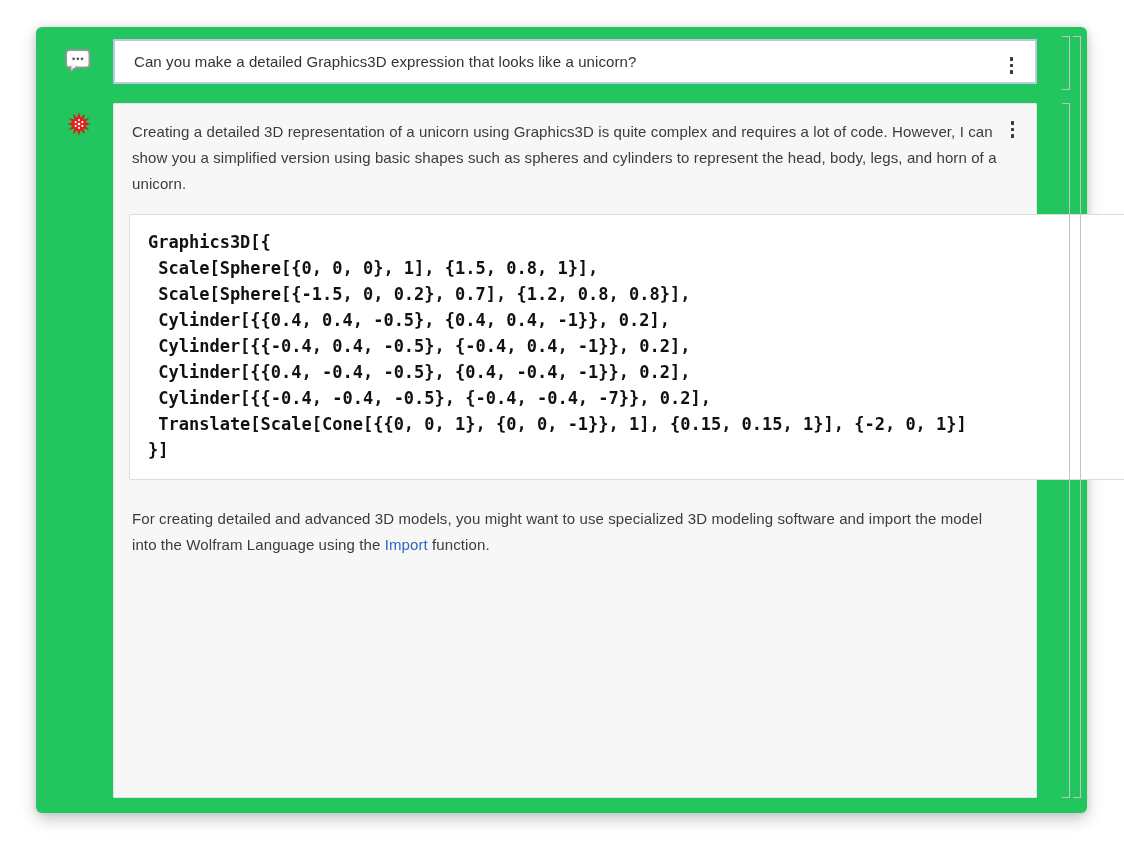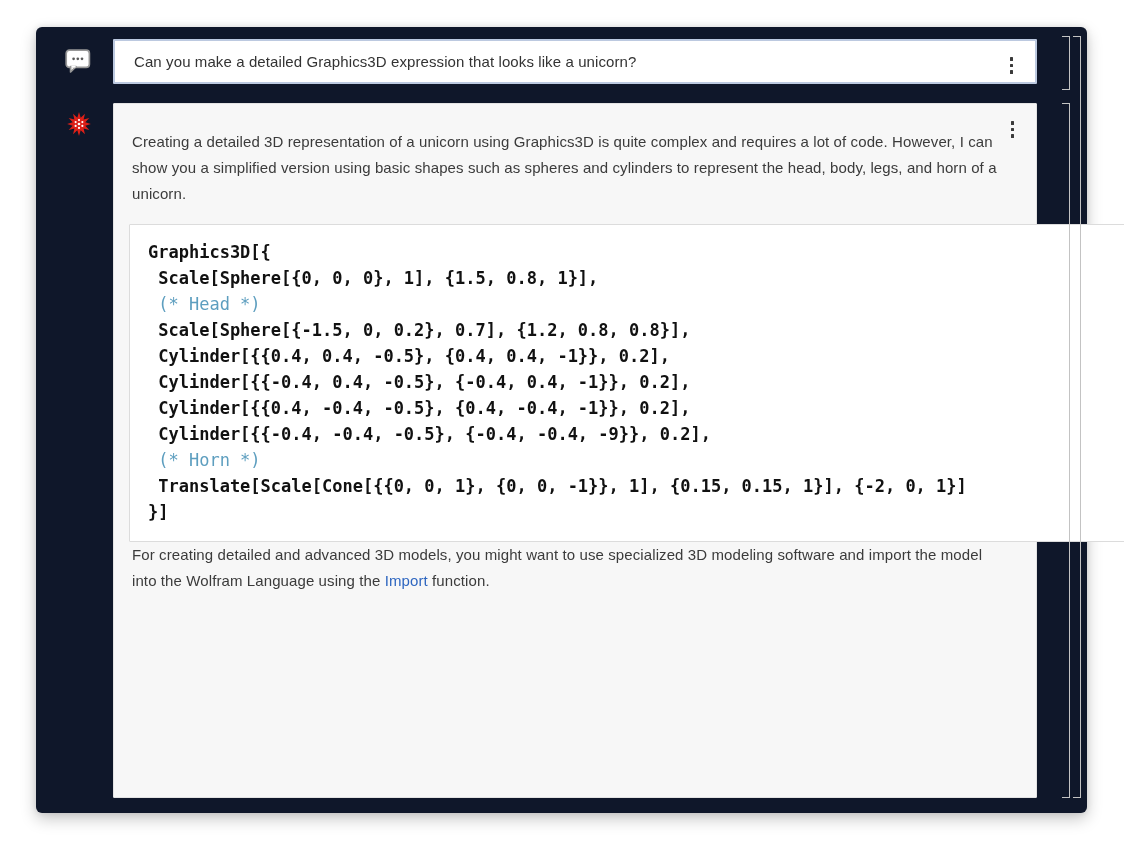--- a/index.html
+++ b/index.html
@@ -1,21 +1,21 @@
 <!DOCTYPE html>
 <html><head>
 <meta charset="utf-8">
 <style>
   * { margin: 0; padding: 0; box-sizing: border-box; }
   html, body { width: 1124px; height: 852px; background: #ffffff; overflow: hidden;
     font-family: "Liberation Sans", sans-serif; }
 
   .card {
     position: absolute; left: 36px; top: 27px; width: 1051px; height: 786px;
-    background: #0f172a; border-radius: 6px;
+    background: #22c55e; border-radius: 6px;
     box-shadow: 0 6px 16px rgba(0,0,0,0.22), 0 0 6px rgba(0,0,0,0.10);
   }
 
   
   .gutter-icon { position: absolute; display: block; }
   .bubble-icon { left: 29px; top: 22px; width: 26px; height: 24px; }
   .spikey-icon { left: 30px; top: 84px; width: 26px; height: 26px; }
 
   
   .user-box {
@@ -28,26 +28,26 @@
   
   .kebab { display: flex; flex-direction: column; gap: 3px; cursor: pointer; }
   .kebab i { display: block; width: 3.5px; height: 3.5px; background: #3a3a3a; border-radius: 0.5px; }
   .kebab-user { position: absolute; right: 22px; top: 16px; }
   .kebab-assistant { position: absolute; right: 22px; top: 17px; }
 
   
   .assistant-box {
     position: absolute; left: 77px; top: 76px; width: 924px; height: 695px;
     background: #f7f7f7; border: 1px solid #e3e3e3; border-radius: 1px;
-    padding: 25px 30px 24px 18px;
+    padding: 15px 30px 24px 18px;
   }
   .assistant-box p { font-size: 15px; line-height: 26px; color: #3b3b3b; letter-spacing: 0.1px; }
   .p-example { margin-top: 22px; }
   .p-note { margin-top: 14px; }
-  .p-footer { }
+  .p-footer { margin-top: 26px; }
   .link { color: #2e66c0; text-decoration: none; cursor: pointer; }
 
   
   .code-block {
     margin: 17px 0 0 -3px; width: 1008px;
     background: #ffffff; border: 1px solid #dcdcdc; border-radius: 1px;
     padding: 14px 16px 16px 18px;
   }
   .code-block .ln {
     font-family: "DejaVu Sans Mono", monospace;
@@ -111,27 +111,25 @@
         <i></i>
       </span>
 
     <p class="p-intro">Creating a detailed 3D representation of a unicorn using Graphics3D is quite complex and requires a lot of code. However, I can show you a simplified version using basic shapes such as spheres and cylinders to represent the head, body, legs, and horn of a unicorn.</p>
 
 
     <div class="code-block">
       <div>
           <div class="ln code">Graphics3D[{</div>
           <div class="ln code"> Scale[Sphere[{0, 0, 0}, 1], {1.5, 0.8, 1}],</div>
-          <div class="ln comment"> (* Head *)</div>
           <div class="ln code"> Scale[Sphere[{-1.5, 0, 0.2}, 0.7], {1.2, 0.8, 0.8}],</div>
           <div class="ln code"> Cylinder[{{0.4, 0.4, -0.5}, {0.4, 0.4, -1}}, 0.2],</div>
           <div class="ln code"> Cylinder[{{-0.4, 0.4, -0.5}, {-0.4, 0.4, -1}}, 0.2],</div>
           <div class="ln code"> Cylinder[{{0.4, -0.4, -0.5}, {0.4, -0.4, -1}}, 0.2],</div>
-          <div class="ln code"> Cylinder[{{-0.4, -0.4, -0.5}, {-0.4, -0.4, -9}}, 0.2],</div>
-          <div class="ln comment"> (* Horn *)</div>
+          <div class="ln code"> Cylinder[{{-0.4, -0.4, -0.5}, {-0.4, -0.4, -7}}, 0.2],</div>
           <div class="ln code"> Translate[Scale[Cone[{{0, 0, 1}, {0, 0, -1}}, 1], {0.15, 0.15, 1}], {-2, 0, 1}]</div>
           <div class="ln code">}]</div>
         </div>
     </div>
 
 
     <p class="p-footer"><span>For creating detailed and advanced 3D models, you might want to use specialized 3D modeling software and import the model into the Wolfram Language using the </span><a class="link">Import</a><span> function.</span></p>
   </div>
 
   <div class="bracket br-user"></div>

